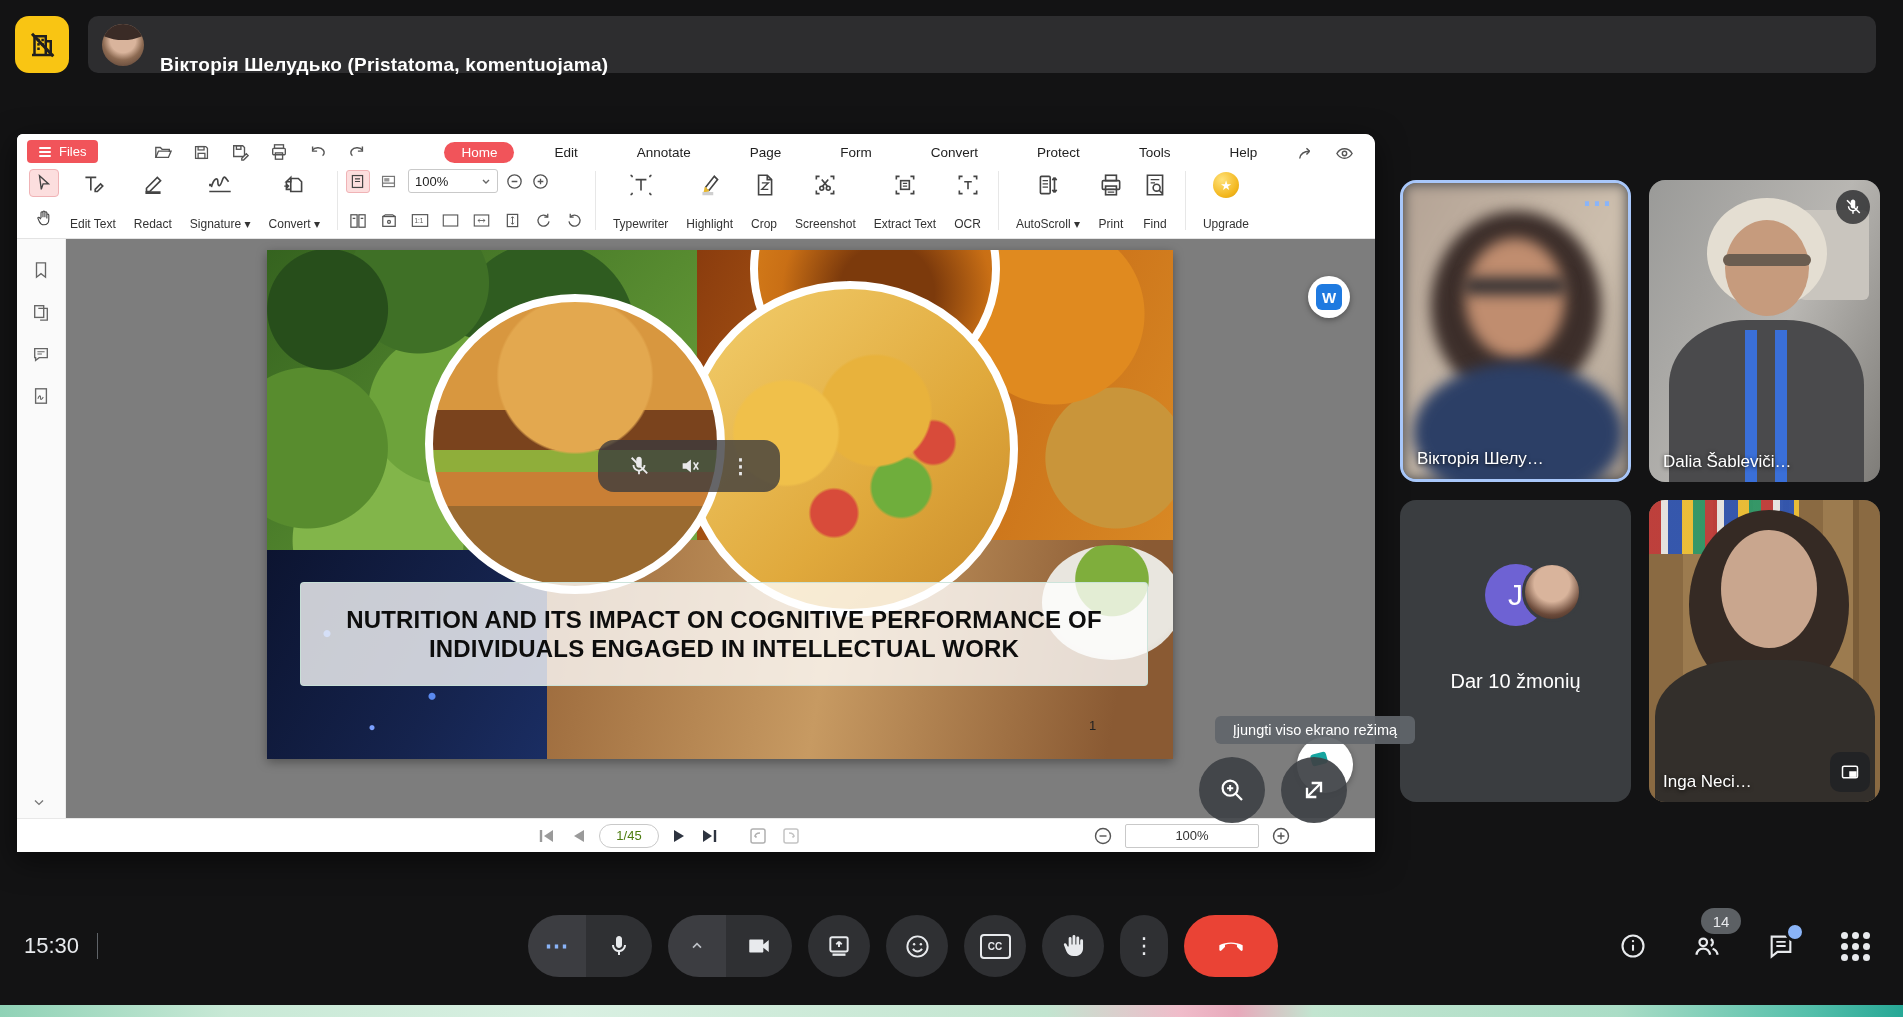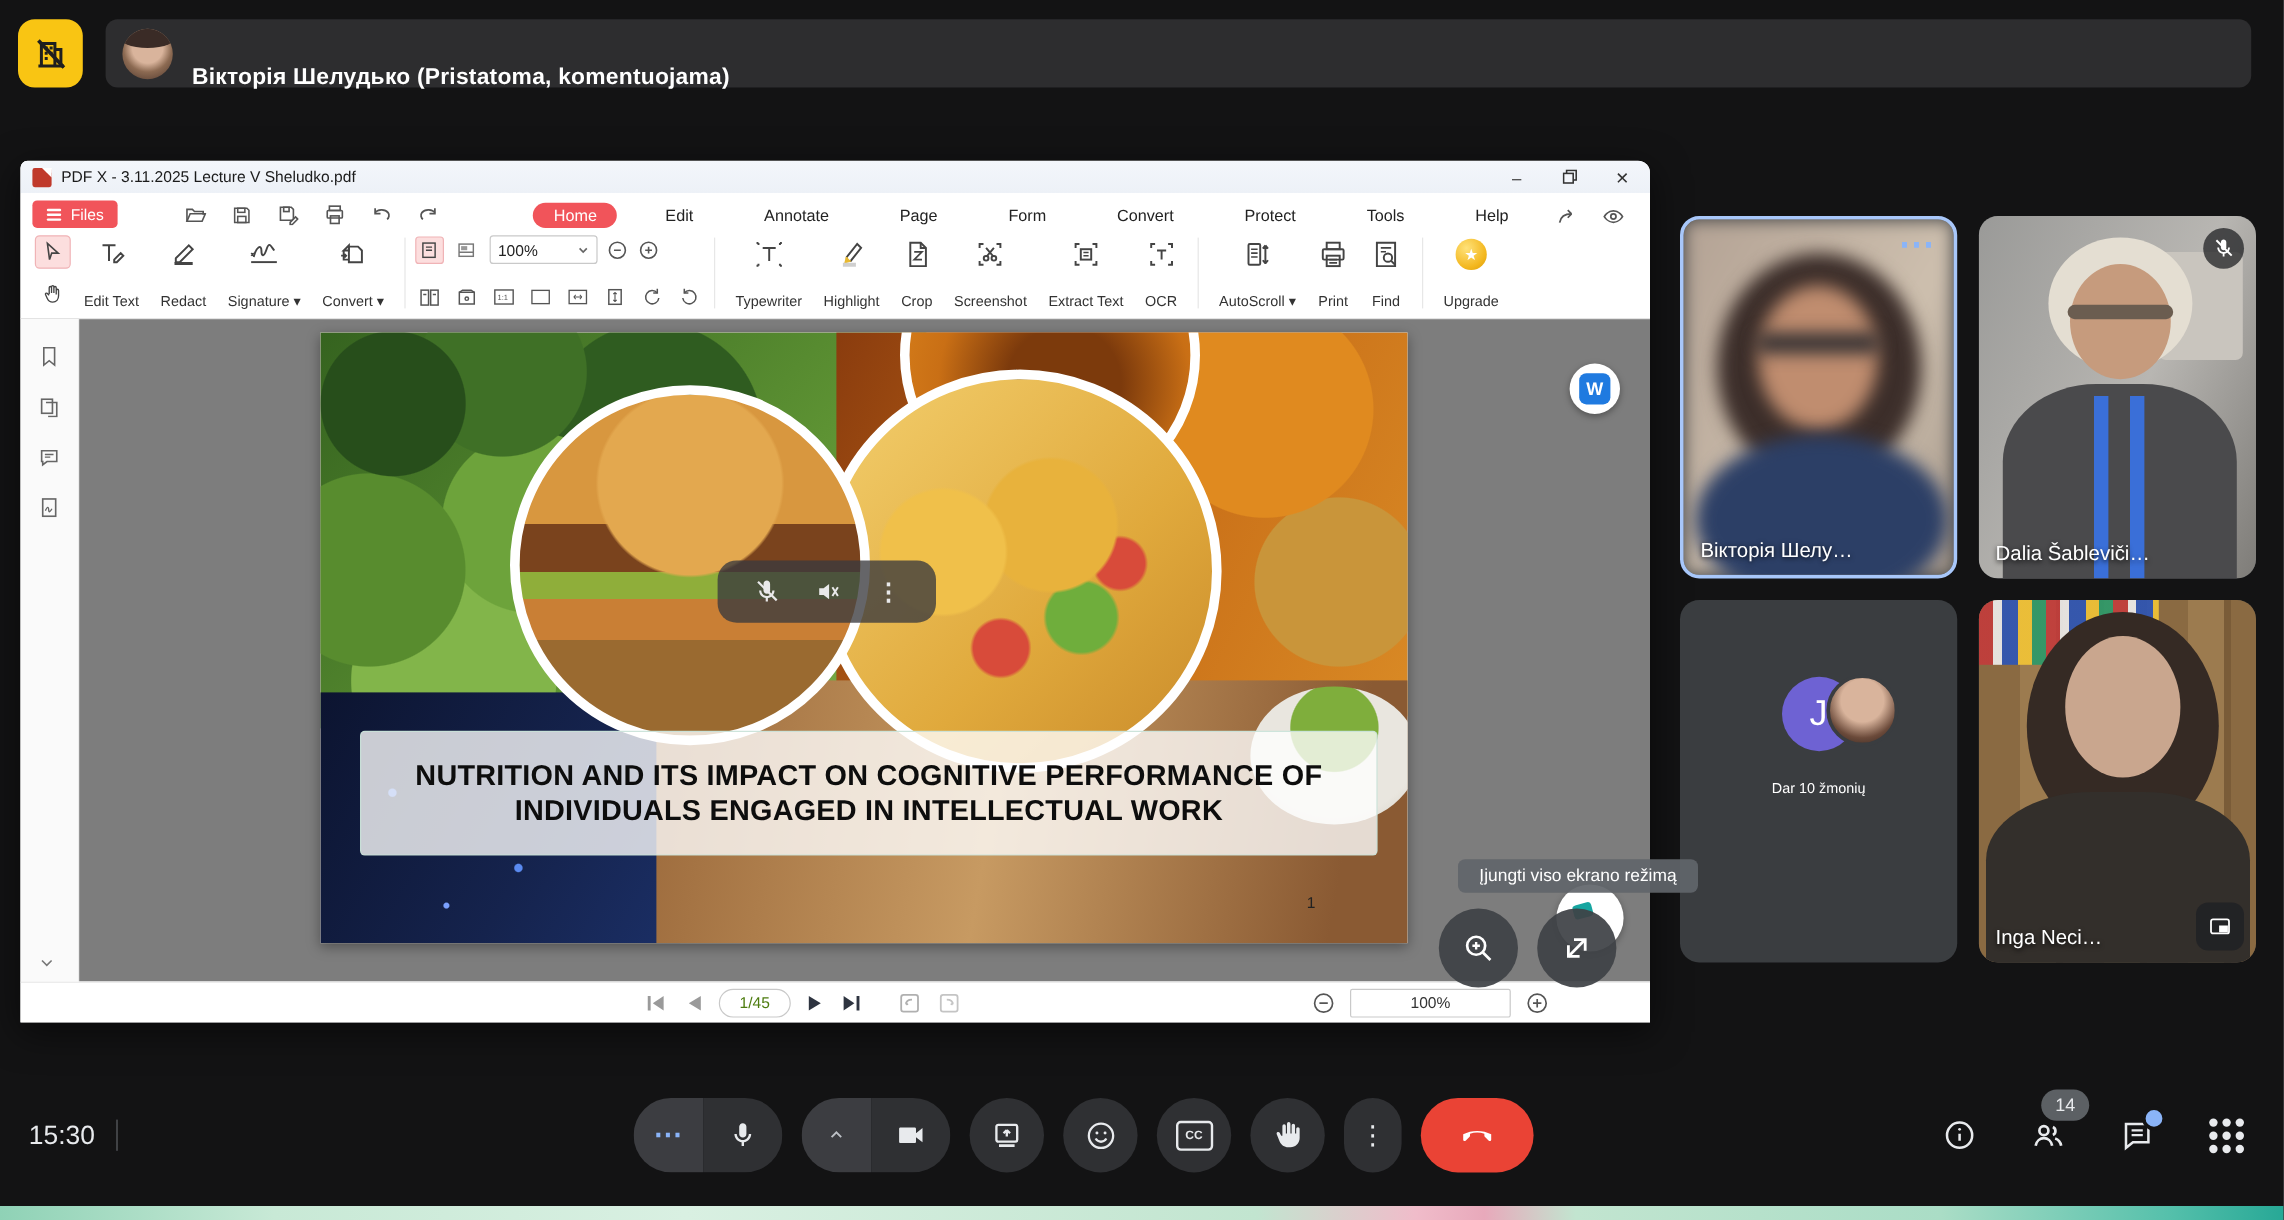--- a/index.html
+++ b/index.html
@@ -158,21 +158,21 @@
              background:rgba(32,33,36,.75);display:flex;align-items:center;justify-content:center;z-index:5;}
   .pip-btn{position:absolute;right:10px;bottom:10px;width:40px;height:40px;border-radius:10px;
            background:rgba(32,33,36,.85);display:flex;align-items:center;justify-content:center;z-index:5;}
   .blob{position:absolute;border-radius:50%;}
   .tile3-center{position:absolute;inset:0;display:flex;flex-direction:column;align-items:center;}
   .j-avatar{width:62px;height:62px;border-radius:50%;background:#6e62d3;color:#fff;font-size:30px;
             display:flex;align-items:center;justify-content:center;margin-top:64px;}
   .photo-avatar{width:54px;height:54px;border-radius:50%;position:absolute;left:122px;top:62px;
                 border:3px solid #3a3d40;
                 background:radial-gradient(circle at 50% 35%,#d9b49c 0 40%,#6b4a3a 70%,#2e211c 100%);}
-  .t3-label{color:#fff;font-size:12px;margin-top:24px;}
+  .t3-label{color:#fff;font-size:20px;margin-top:44px;}
 
   
   .bb-left{left:24px;top:915px;height:62px;display:flex;align-items:center;gap:18px;color:#e8eaed;}
   .bb-time{font-size:22px;}
   .bb-sep{width:1px;height:26px;background:#5f6368;}
   .bb-title{font-size:22px;}
   .controls{left:528px;top:915px;height:62px;display:flex;align-items:center;gap:16px;}
   .split-pill{display:flex;height:62px;border-radius:31px;overflow:hidden;}
   .seg-l{width:58px;background:#3c3d41;display:flex;align-items:center;justify-content:center;}
   .seg-r{width:66px;background:#2f3033;display:flex;align-items:center;justify-content:center;}
@@ -217,34 +217,20 @@
       </svg>
   </span>
 </div>
 <div class="abs speaker-pill">
   <span class="avatar"></span>
   <span class="speaker-text">Вікторія Шелудько (Pristatoma, komentuojama)</span>
 </div>
 
 <div class="abs pdf-window">
 
-  <div class="titlebar">
-    <span class="pdf-logo"></span>
-    <span class="title-text">PDF X - 3.11.2025 Lecture V Sheludko.pdf</span>
-    <span class="win-controls">
-      <span class="win-btn">–</span>
-      <span class="win-btn">
-        <svg width="13" height="13" viewBox="0 0 13 13" fill="none" stroke="#333" stroke-width="1.3">
-          <rect x="3.5" y="1" width="8" height="8"></rect>
-            <rect x="1" y="3.5" width="8" height="8" fill="#f3f6fb"></rect>
-          </svg>
-      </span>
-      <span class="win-btn">✕</span>
-    </span>
-  </div>
 
   <div class="menubar">
     <span class="files-btn">
       <span class="hamburger">
           <i></i>
           <i></i>
           <i></i>
         </span>
       <span>Files</span>
     </span>

